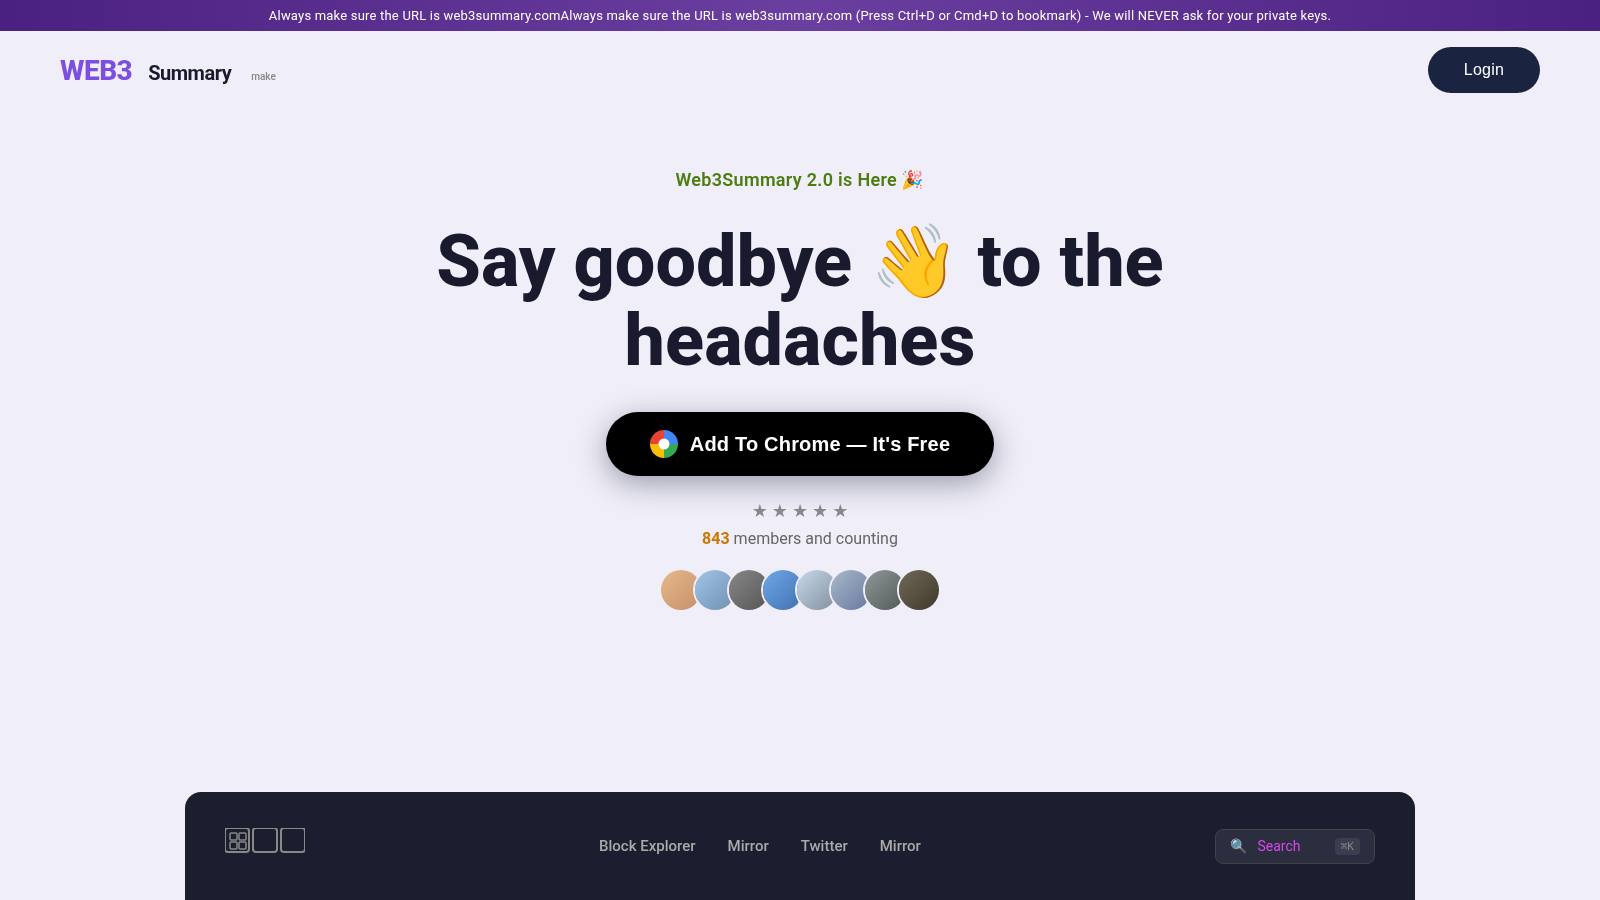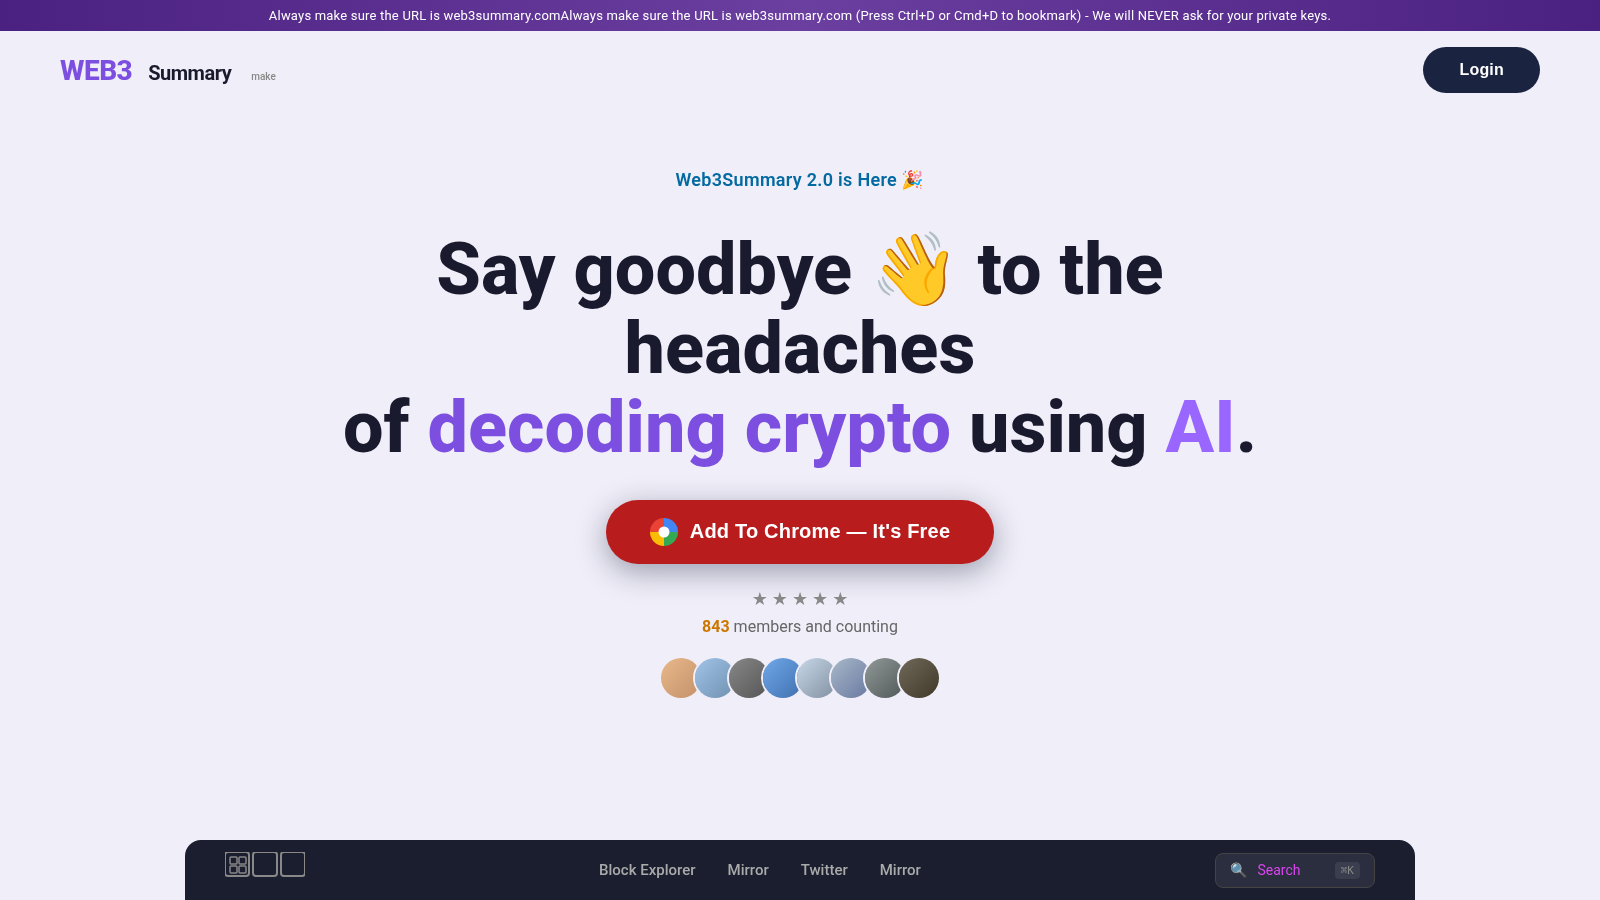--- a/index.html
+++ b/index.html
@@ -65,40 +65,40 @@
       vertical-align: super;
     }
 
     .login-button {
       background: #1a2340;
       color: white;
       border: none;
       border-radius: 50px;
       padding: 14px 36px;
       font-size: 16px;
-      font-weight: 700;
+      font-weight: 400;
       cursor: pointer;
       letter-spacing: 0.2px;
     }
 
     
     .hero-section {
       display: flex;
       flex-direction: column;
       align-items: center;
       justify-content: center;
       padding: 60px 20px 20px;
       text-align: center;
     }
 
     .hero-tagline {
       font-size: 18px;
       font-weight: 600;
-      color: #0369a1;
-      margin-bottom: 40px;
+      color: #4d7c0f;
+      margin-bottom: 32px;
       letter-spacing: 0.3px;
     }
 
     .hero-headline {
       font-size: 72px;
       font-weight: 800;
       color: #1a1a2e;
       line-height: 1.1;
       margin-bottom: 32px;
       max-width: 1000px;
@@ -109,21 +109,21 @@
     }
 
     .hero-headline .highlight-ai {
       color: #9966ff;
     }
 
     .cta-button {
       display: flex;
       align-items: center;
       gap: 12px;
-      background: #b91c1c;
+      background: #000000;
       color: white;
       border: none;
       border-radius: 50px;
       padding: 18px 44px;
       font-size: 20px;
       font-weight: 600;
       cursor: pointer;
       margin-bottom: 24px;
       letter-spacing: 0.2px;
       box-shadow: 0 8px 30px rgba(26, 35, 64, 0.4);
@@ -215,21 +215,21 @@
 
     
     .bottom-panel {
       position: absolute;
       bottom: 0;
       left: 50%;
       transform: translateX(-50%);
       width: 1230px;
       background: #1a1e2e;
       border-radius: 16px 16px 0 0;
-      padding: 12px 40px;
+      padding: 36px 40px;
       display: flex;
       align-items: center;
       justify-content: space-between;
     }
 
     .panel-nav {
       display: flex;
       gap: 32px;
       align-items: center;
     }
@@ -294,23 +294,20 @@
   </div>
   <button class="login-button">Login</button>
 </nav>
 
 <section class="hero-section">
   <p class="hero-tagline">Web3Summary 2.0 is Here 🎉</p>
 
   <h1 class="hero-headline">
     <span>Say goodbye 👋 to the headaches</span>
     <br>
-    <span>
-      <span>of </span><span class="highlight">decoding crypto</span><span> using </span><span class="highlight-ai">AI</span><span>.</span>
-    </span>
   </h1>
 
   <button class="cta-button">
     <div class="chrome-icon"></div>
     <span>Add To Chrome — It's Free</span>
   </button>
 
   <div class="stars-container">
     <span class="star">★</span>
     <span class="star">★</span>

